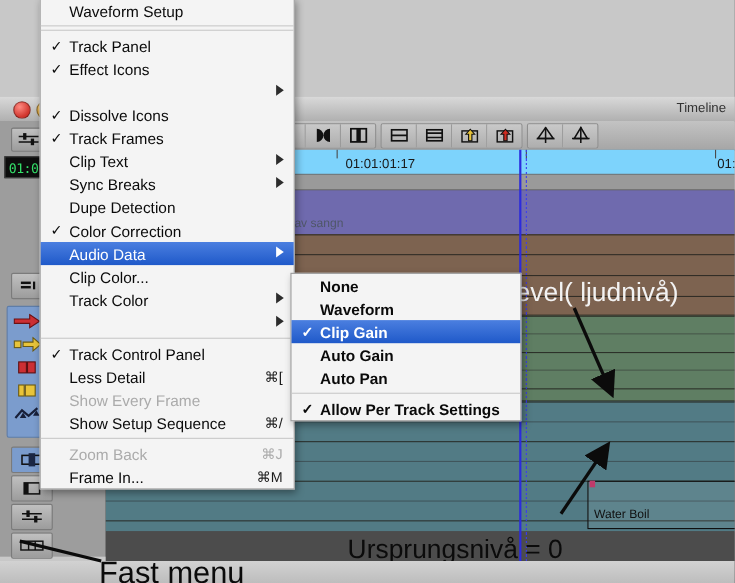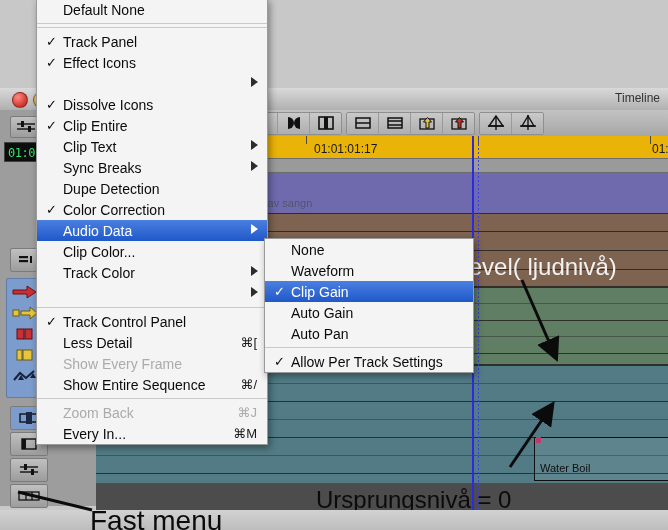--- a/index.html
+++ b/index.html
@@ -42,21 +42,21 @@
     border:1px solid #404040;color:#35e06a;font-family:"DejaVu Sans Mono",monospace;
     font-size:12px;line-height:20px;padding-left:3px;box-sizing:border-box;letter-spacing:-.5px;
     overflow:hidden;white-space:nowrap;}
   .tc-btn{position:absolute;width:30px;height:22px;
     background:linear-gradient(to bottom,#c0c0c0,#9c9c9c);border:1px solid #7b7b7b;border-radius:2px;
     display:flex;align-items:center;justify-content:center;}
   .tcp-blue{position:absolute;left:6px;width:36px;background:#7b9ccd;border:1px solid #5e7da8;}
 
   
   .tl{position:absolute;left:96px;top:48px;width:572px;height:440px;overflow:hidden;}
-  .ruler{position:absolute;left:0;top:0;width:572px;height:22px;background:#eab308;
+  .ruler{position:absolute;left:0;top:0;width:572px;height:22px;background:#7dd3fc;
     border-bottom:1px solid #6e6e6e;}
   .ruler-tick{position:absolute;top:0;width:1px;height:8px;background:#4a4a4a;}
   .ruler-lbl{position:absolute;top:6px;font-size:12px;color:#191919;white-space:nowrap;}
   .ruler2{position:absolute;left:0;top:23px;width:572px;height:13px;background:#9a9a9a;
     border-bottom:1px solid #6c6c6c;}
   .tl-body{position:absolute;left:0;top:37px;width:572px;height:403px;background:#4a4a4a;}
 
   .track{position:absolute;left:0;width:572px;}
   .t-purple{background:#6f6aae;}
   .t-brown{background:#7d6350;}
@@ -361,42 +361,42 @@
 
   <div class="footer"></div>
 
   <svg style="position:absolute;left:0;top:470px;width:300px;height:60px;pointer-events:none;">
     <line x1="18" y1="22" x2="92" y2="40" stroke="#0b0b0b" stroke-width="3"></line>
   </svg>
   <div class="anno-dark" style="left:90px;top:505px;font-size:28px;">Fast menu</div>
 
   <div class="menu" id="fast-menu" style="left:36px;top:-2px;width:230px;">
       <div class="mi">
-        <span>Default None</span>
+        <span>Waveform Setup</span>
       </div>
       <div class="msep"></div>
       <div class="msep"></div>
       <div class="mi">
         <span class="chk">✓</span>
         <span>Track Panel</span>
       </div>
       <div class="mi">
         <span class="chk">✓</span>
         <span>Effect Icons</span>
       </div>
       <div class="mi">
         <span class="arr"></span>
       </div>
       <div class="mi">
         <span class="chk">✓</span>
         <span>Dissolve Icons</span>
       </div>
       <div class="mi">
         <span class="chk">✓</span>
-        <span>Clip Entire</span>
+        <span>Track Frames</span>
       </div>
       <div class="mi">
         <span>Clip Text</span>
         <span class="arr"></span>
       </div>
       <div class="mi">
         <span>Sync Breaks</span>
         <span class="arr"></span>
       </div>
       <div class="mi">
@@ -426,35 +426,35 @@
         <span>Track Control Panel</span>
       </div>
       <div class="mi">
         <span>Less Detail</span>
         <span class="key">⌘[</span>
       </div>
       <div class="mi dis">
         <span>Show Every Frame</span>
       </div>
       <div class="mi">
-        <span>Show Entire Sequence</span>
+        <span>Show Setup Sequence</span>
         <span class="key">⌘/</span>
       </div>
       <div class="msep"></div>
       <div class="mi dis">
         <span>Zoom Back</span>
         <span class="key">⌘J</span>
       </div>
       <div class="mi">
-        <span>Every In...</span>
+        <span>Frame In...</span>
         <span class="key">⌘M</span>
       </div>
     </div>
 
-  <div class="menu" id="audio-submenu" style="left:264px;top:238px;width:208px;">
+  <div class="menu" id="audio-submenu" style="left:264px;top:248px;width:208px;font-weight:bold;">
       <div class="mi">
         <span>None</span>
       </div>
       <div class="mi">
         <span>Waveform</span>
       </div>
       <div class="mi sel">
         <span class="chk">✓</span>
         <span>Clip Gain</span>
       </div>

